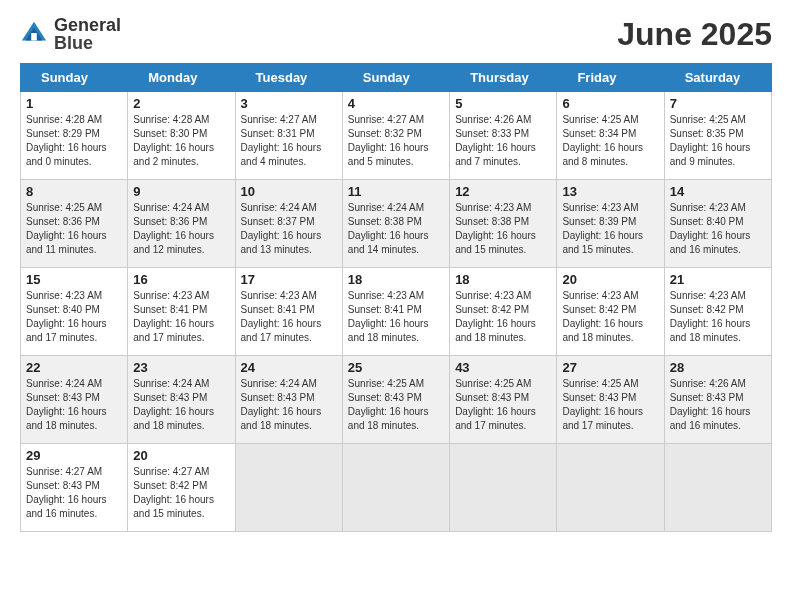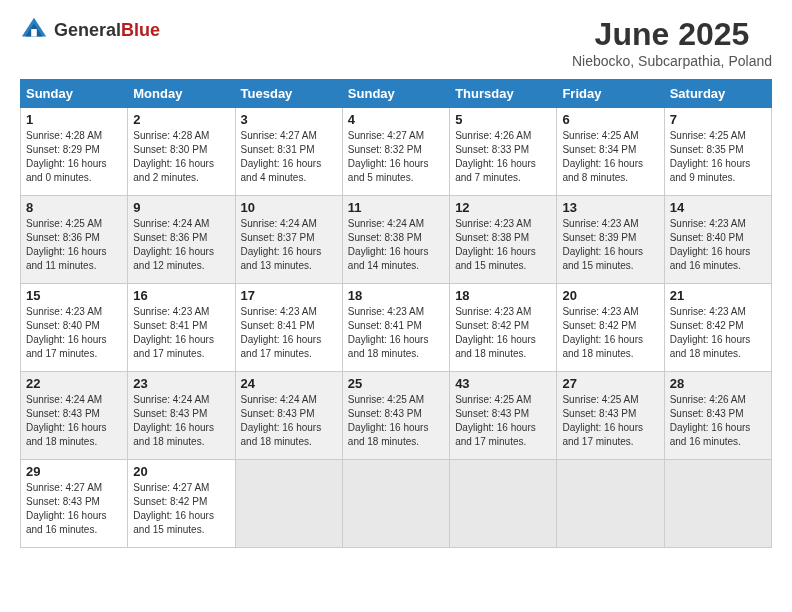--- a/index.html
+++ b/index.html
@@ -22,31 +22,32 @@
       align-items: flex-start;
       margin-bottom: 10px;
     }
     .logo {
       display: flex;
       align-items: center;
       gap: 2px;
     }
     .logo-text {
       display: flex;
+      flex-direction: column;
       line-height: 1;
     }
     .logo-general {
       font-size: 18px;
       font-weight: bold;
       color: #333;
     }
     .logo-blue {
       font-size: 18px;
       font-weight: bold;
-      color: #b91c1c;
+      color: #404040;
     }
     .logo-icon {
       width: 28px;
       height: 28px;
       margin-right: 4px;
     }
     .title-block {
       text-align: center;
     }
     .month-title {
@@ -59,21 +60,21 @@
       color: #555;
     }
     .calendar {
       width: 100%;
       border-collapse: collapse;
       font-size: 11px;
     }
     .calendar thead th {
       background: #2a7fc1;
       color: #fff;
-      padding: 6px 5px;
+      padding: 6px 20px;
       text-align: left;
       font-size: 13px;
       font-weight: bold;
       border: 1px solid #2a7fc1;
     }
     .calendar tbody td {
       border: 1px solid #ccc;
       vertical-align: top;
       padding: 4px 5px;
       width: 107px;
@@ -113,21 +114,20 @@
         <polygon points="15,8 24,22 6,22" fill="#1a5f9a"></polygon>
         <rect x="12" y="14" width="6" height="8" fill="#fff"></rect>
       </svg>
       <div class="logo-text">
         <span class="logo-general">General</span>
         <span class="logo-blue">Blue</span>
       </div>
     </div>
     <div class="title-block">
       <div class="month-title">June 2025</div>
-      <div class="subtitle">Niebocko, Subcarpathia, Poland</div>
     </div>
   </div>
 
   <table class="calendar">
     <thead>
       <tr>
         <th>Sunday</th>
         <th>Monday</th>
         <th>Tuesday</th>
         <th>Sunday</th>

